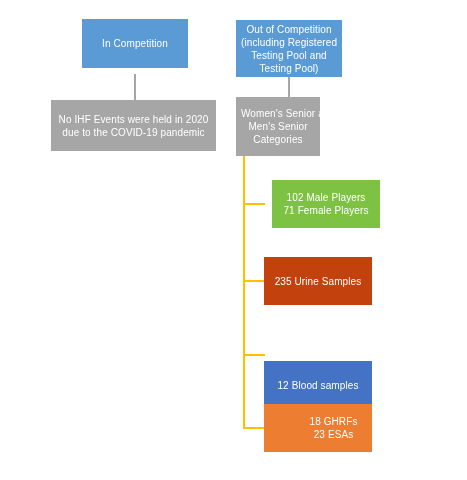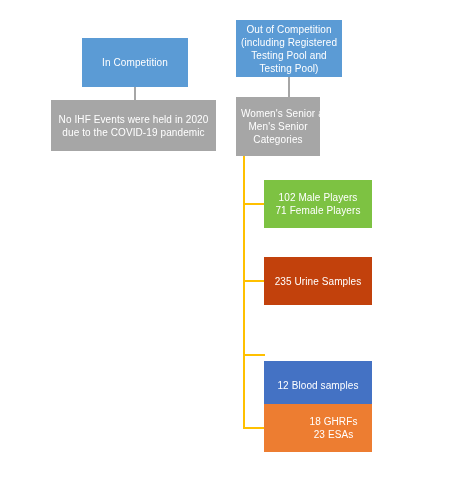--- a/index.html
+++ b/index.html
@@ -35,34 +35,34 @@
   .node .lines {
     display: block;
     width: 100%;
   }
   .node .ln {
     display: block;
     white-space: nowrap;
   }
   .blue    { background: #5B9BD5; }
   .gray    { background: #A6A6A6; }
-  .green   { background: #7DC242; }
+  .green   { background: #7DC242; margin-left: 8px; }
   .gold    { background: #c2410c; }
   .indigo  { background: #4472C4; margin-top: 30px; }
   .orange  { background: #ED7D31; }
 
   .conn {
     position: absolute;
     box-sizing: border-box;
   }
   .conn-gray { background: #A6A6A6; }
   .conn-gold { background: #FFC000; }
 
   
-  #box-in-competition      { left: 82px;  top: 38px;  width: 106px; height: 49px; }
+  #box-in-competition      { left: 82px;  top: 19px;  width: 106px; height: 49px; }
   #box-out-of-competition  { left: 236px; top: 20px;  width: 106px; height: 57px; }
   #box-no-ihf-events       { left: 51px;  top: 100px; width: 165px; height: 51px; }
   #box-senior-categories   { left: 236px; top: 97px;  width: 84px; height: 59px; }
   #box-players             { left: 264px; top: 180px; width: 108px; height: 48px; }
   #box-urine-samples       { left: 264px; top: 257px; width: 108px; height: 48px; }
   #box-blood-samples       { left: 264px; top: 331px; width: 108px; height: 48px; }
   #box-ghrf-esa            { left: 264px; top: 404px; width: 108px; height: 48px; padding-left: 36px; }
 
   
   #stem-left  { left: 134px; top: 74px; width: 1.6px; height: 26px; }

